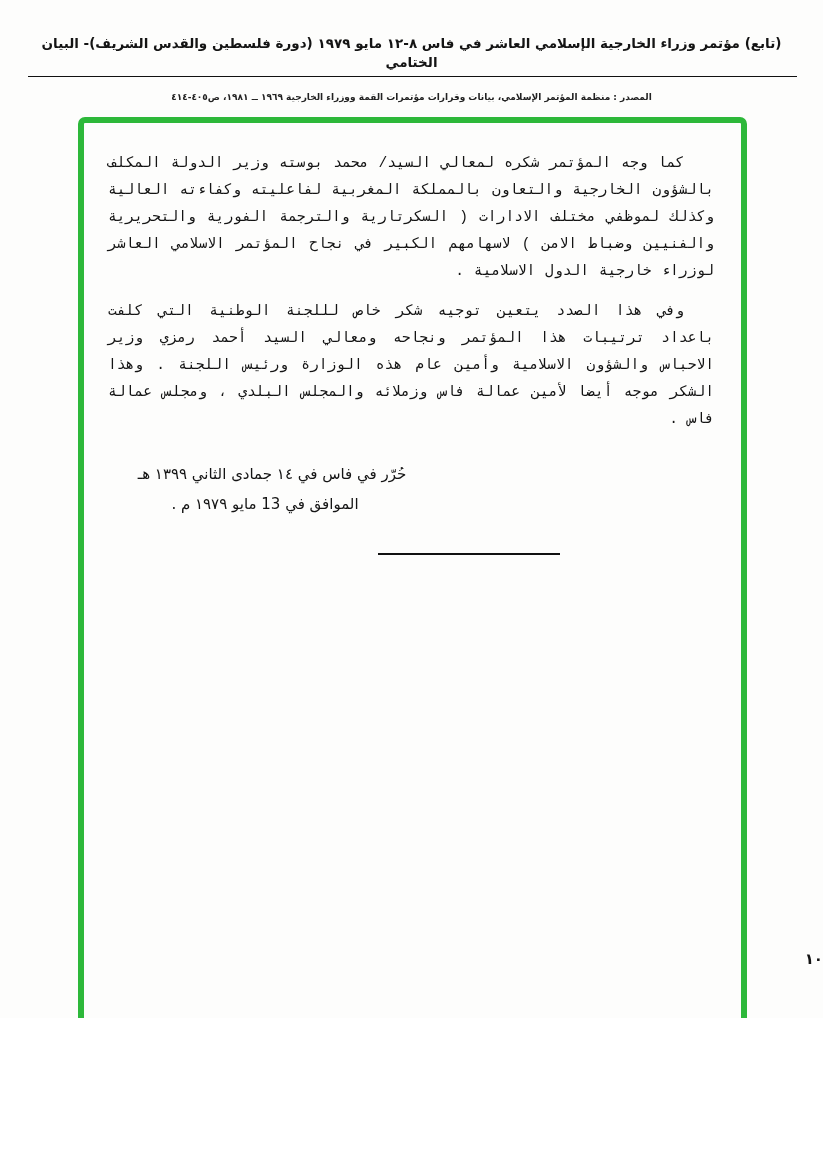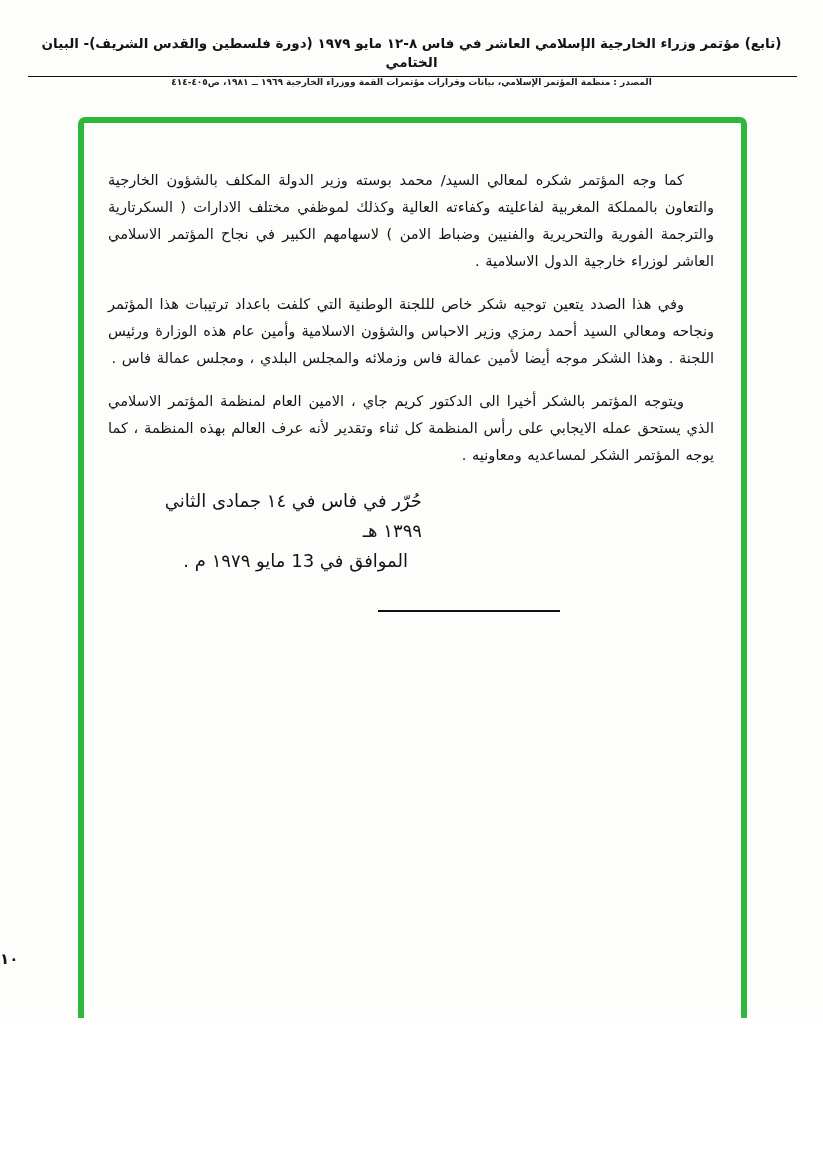--- a/index.html
+++ b/index.html
@@ -26,21 +26,21 @@
     text-align: center;
     direction: rtl;
   }
   .header-title {
     font-size: 13.5px;
     font-weight: bold;
     letter-spacing: 0.2px;
     line-height: 1.4;
   }
   .header-source {
-    margin-top: 5px;
+    margin-top: 20px;
     font-size: 9px;
     font-weight: bold;
     color: #222;
   }
   .header-divider {
     position: absolute;
     top: 76px;
     left: 28px;
     right: 26px;
     height: 0;
@@ -62,55 +62,56 @@
   
   .doc-body {
     position: absolute;
     top: 150px;
     left: 108px;
     width: 606px;
     direction: rtl;
     text-align: justify;
   }
   .doc-body p {
-    margin: 16px 0 13px 0;
+    margin: 0 0 13px 0;
     font-size: 14.6px;
     line-height: 27px;
     text-indent: 30px;
     word-spacing: 1px;
+    font-family: Liberation Mono, monospace;
   }
 
   
   .date-block {
     width: 300px;
-    margin: 18px auto 0 14px; 
+    margin: 26px auto 0 14px; 
     direction: rtl;
-    text-align: right;
-    font-size: 18px;
+    text-align: center;
+    font-size: 15px;
     line-height: 30px;
   }
   .date-line2 {
     padding-right: 14px;
   }
 
   
   .separator-line {
     width: 182px;
     margin: 34px auto 0 270px;
     border-top: 2.5px solid #111;
     height: 0;
   }
 
   
   .page-number {
     position: absolute;
     bottom: 50px;
     left: 0;
     right: 0;
-    text-align: left;
+    text-align: right;
     font-size: 15px;
     font-weight: bold;
     direction: rtl;
   }
 </style>
 </head>
 <body>
 
 <div class="page">
 
@@ -119,21 +120,20 @@
     <div class="header-source">المصدر : منظمة المؤتمر الإسلامي، بيانات وقرارات مؤتمرات القمة ووزراء الخارجية ١٩٦٩ ــ ١٩٨١، ص٤٠٥-٤١٤</div>
   </div>
 
   <div class="header-divider"></div>
 
   <div class="highlight-frame" style="border-color: rgb(45, 184, 58);"></div>
 
   <div class="doc-body">
     <p>كما وجه المؤتمر شكره لمعالي السيد/ محمد بوسته وزير الدولة المكلف بالشؤون الخارجية والتعاون بالمملكة المغربية لفاعليته وكفاءته العالية وكذلك لموظفي مختلف الادارات ( السكرتارية والترجمة الفورية والتحريرية والفنيين وضباط الامن ) لاسهامهم الكبير في نجاح المؤتمر الاسلامي العاشر لوزراء خارجية الدول الاسلامية .</p>
     <p>وفي هذا الصدد يتعين توجيه شكر خاص لللجنة الوطنية التي كلفت باعداد ترتيبات هذا المؤتمر ونجاحه ومعالي السيد أحمد رمزي وزير الاحباس والشؤون الاسلامية وأمين عام هذه الوزارة ورئيس اللجنة . وهذا الشكر موجه أيضا لأمين عمالة فاس وزملائه والمجلس البلدي ، ومجلس عمالة فاس .</p>
-    <p>ويتوجه المؤتمر بالشكر أخيرا الى الدكتور كريم جاي ، الامين العام لمنظمة المؤتمر الاسلامي الذي يستحق عمله الايجابي على رأس المنظمة كل ثناء وتقدير لأنه عرف العالم بهذه المنظمة ، كما يوجه المؤتمر الشكر لمساعديه ومعاونيه .</p>
 
     <div class="date-block">
       <div class="date-line1">حُرّر في فاس في ١٤ جمادى الثاني ١٣٩٩ هـ</div>
       <div class="date-line2">الموافق في 13 مايو ١٩٧٩ م .</div>
     </div>
 
     <div class="separator-line"></div>
   </div>
 
   <div class="page-number">١٠</div>

